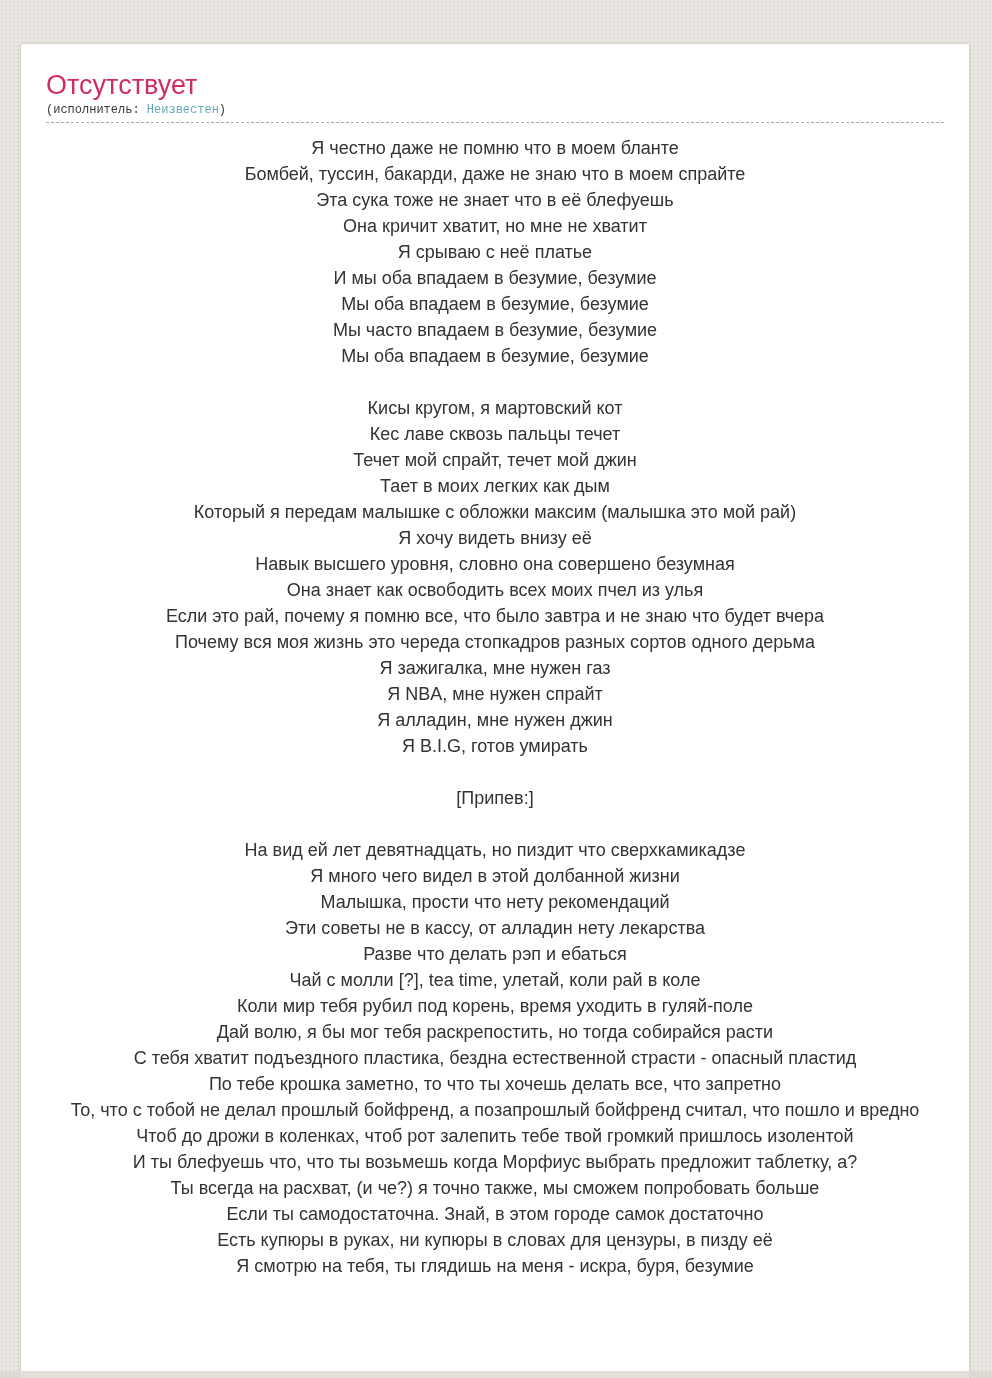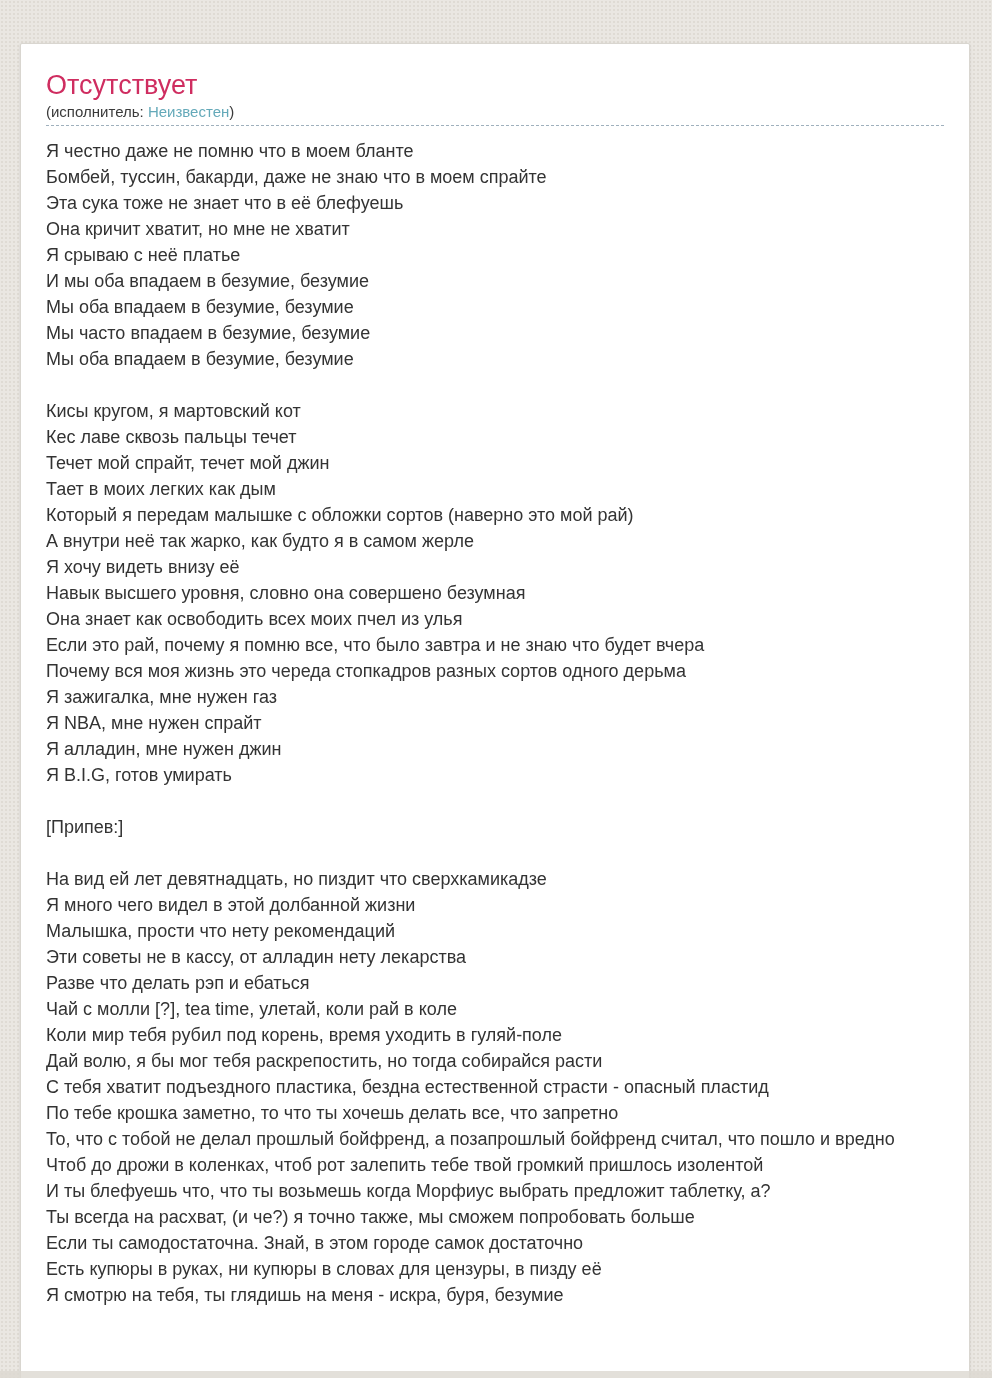--- a/index.html
+++ b/index.html
@@ -40,35 +40,36 @@
   }
   .song-title{
     margin:0;
     font-size:27px;
     font-weight:400;
     line-height:30px;
     color:var(--title-color);
   }
   .artist-line{
     margin-top:3px;
-    font-size:15px;
+    font-size:12px;
     color:#3a3a3a;
+    font-family:Liberation Mono, monospace;
   }
   .artist-link{
     color:var(--link-color);
     text-decoration:none;
     cursor:pointer;
   }
   .lyrics{
     font-size:18px;
     line-height:26px;
     color:var(--text-color);
     white-space:nowrap;
   }
-  .line{height:26px;}
+  .line{height:26px;text-align:center;}
   .footer-strip{
     position:absolute;
     left:0; bottom:0;
     width:992px; height:7px;
     background:#dcd8d1;
     opacity:0.8;
   }
 </style>
 </head>
 <body>
@@ -86,22 +87,21 @@
       <div class="line">Я срываю с неё платье</div>
       <div class="line">И мы оба впадаем в безумие, безумие</div>
       <div class="line">Мы оба впадаем в безумие, безумие</div>
       <div class="line">Мы часто впадаем в безумие, безумие</div>
       <div class="line">Мы оба впадаем в безумие, безумие</div>
       <div class="line blank">&nbsp;</div>
       <div class="line">Кисы кругом, я мартовский кот</div>
       <div class="line">Кес лаве сквозь пальцы течет</div>
       <div class="line">Течет мой спрайт, течет мой джин</div>
       <div class="line">Тает в моих легких как дым</div>
-      <div class="line">Который я передам малышке с обложки сортов (наверно это мой рай)</div>
-      <div class="line">А внутри неё так жарко, как будто я в самом жерле</div>
+      <div class="line">Который я передам малышке с обложки максим (малышка это мой рай)</div>
       <div class="line">Я хочу видеть внизу её</div>
       <div class="line">Навык высшего уровня, словно она совершено безумная</div>
       <div class="line">Она знает как освободить всех моих пчел из улья</div>
       <div class="line">Если это рай, почему я помню все, что было завтра и не знаю что будет вчера</div>
       <div class="line">Почему вся моя жизнь это череда стопкадров разных сортов одного дерьма</div>
       <div class="line">Я зажигалка, мне нужен газ</div>
       <div class="line">Я NBA, мне нужен спрайт</div>
       <div class="line">Я алладин, мне нужен джин</div>
       <div class="line">Я B.I.G, готов умирать</div>
       <div class="line blank">&nbsp;</div>

